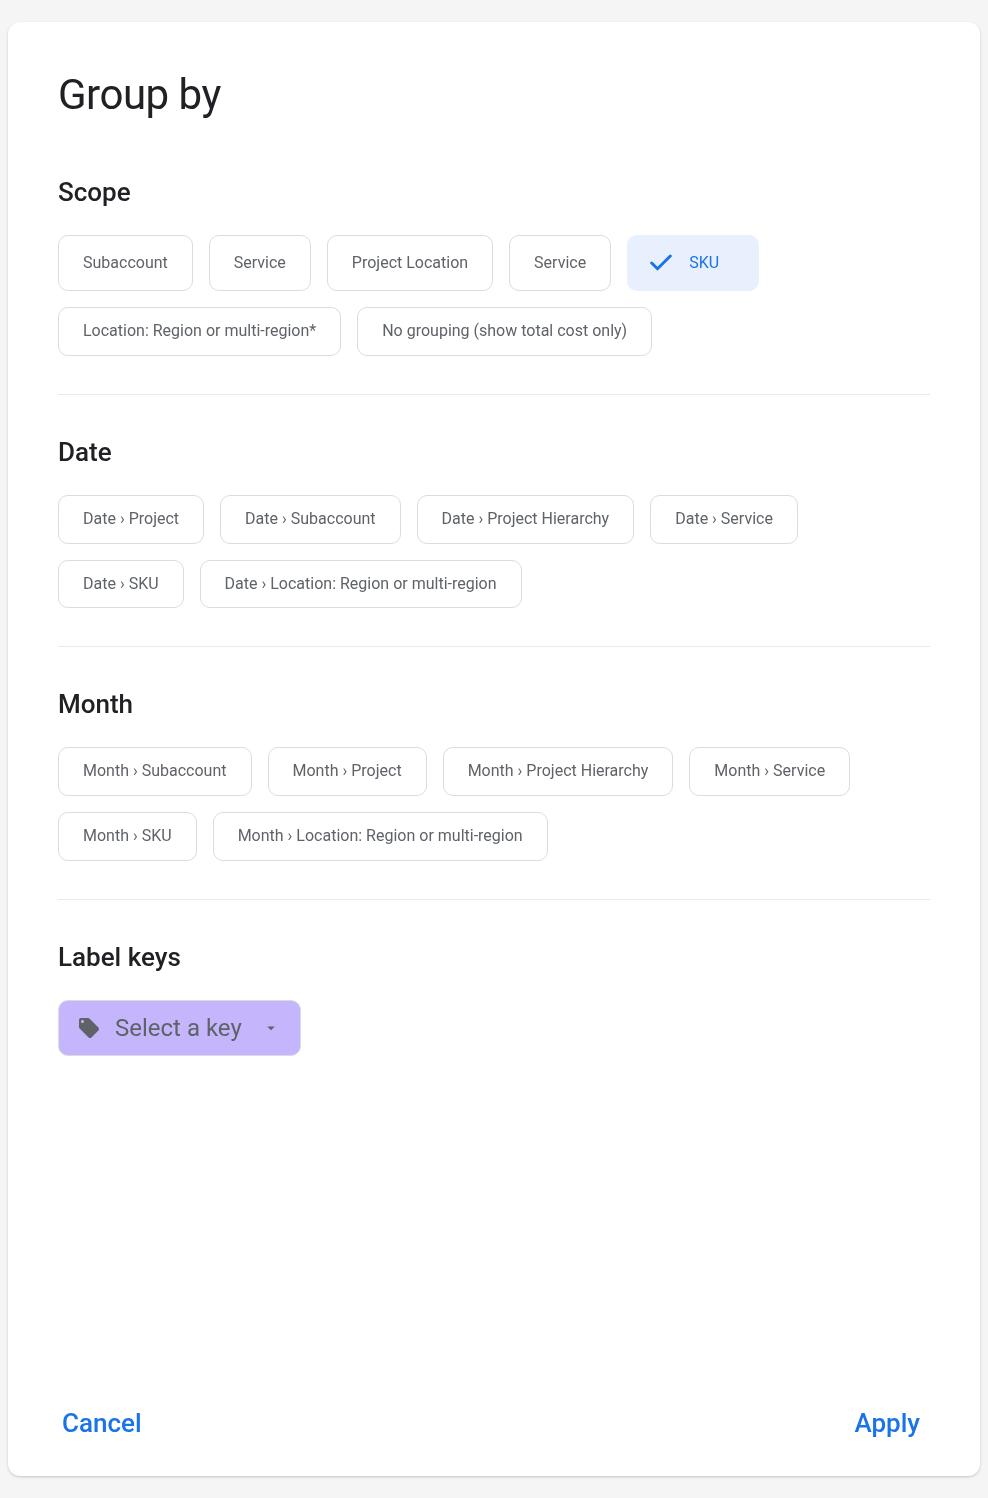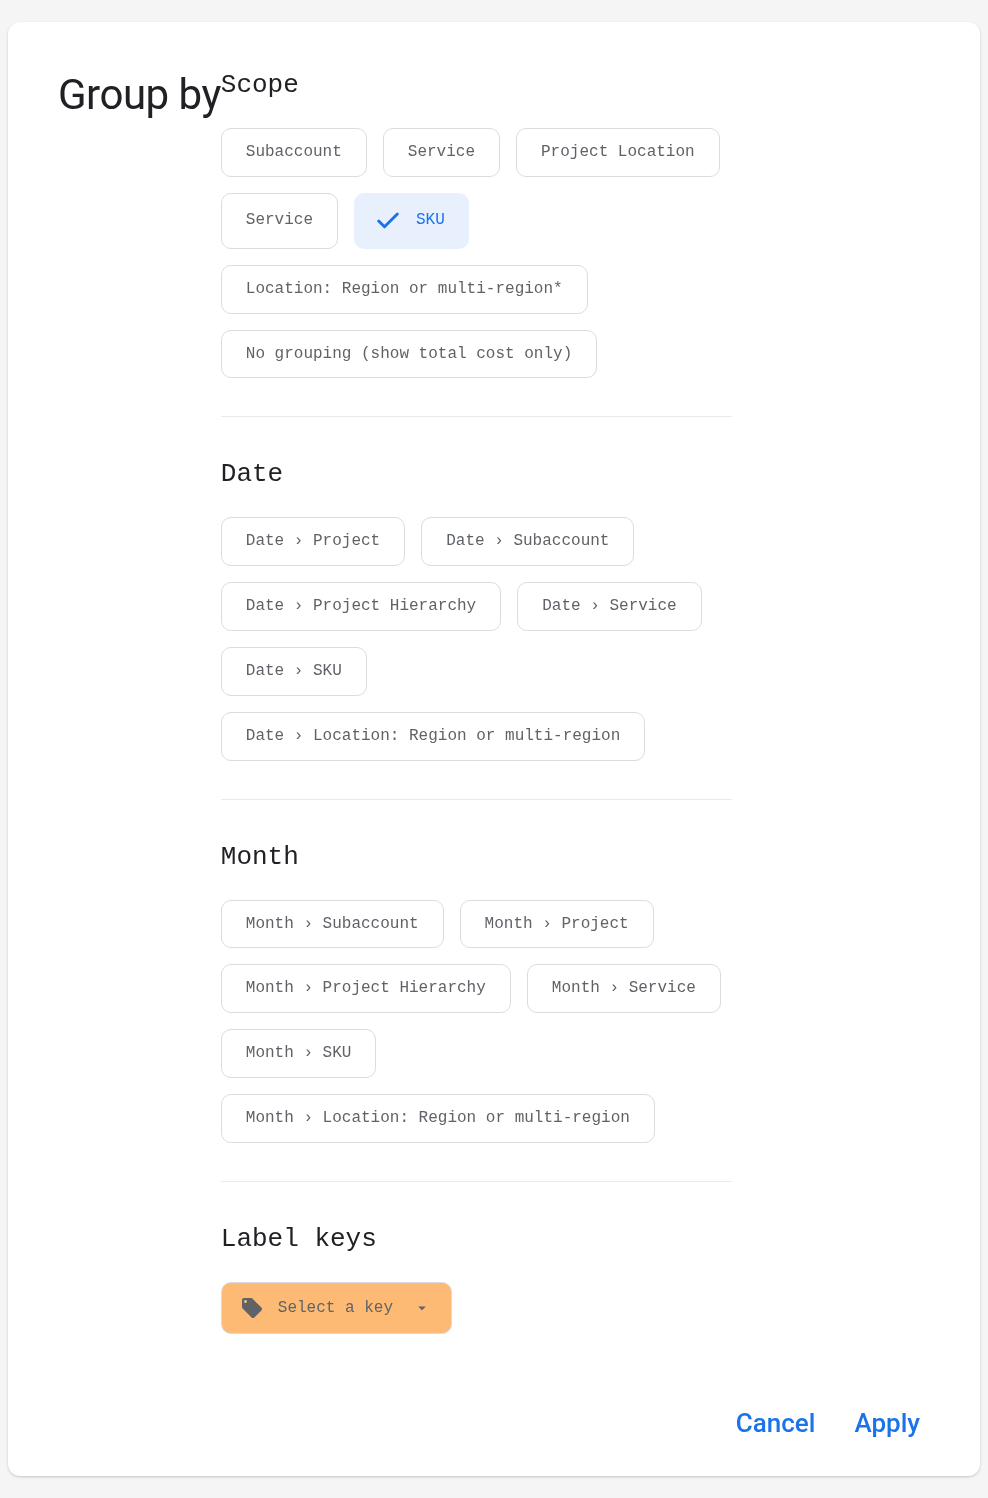--- a/index.html
+++ b/index.html
@@ -18,32 +18,31 @@
       position: absolute;
       top: 22px;
       left: 8px;
       right: 8px;
       bottom: 22px;
       background: #ffffff;
       border-radius: 12px;
       box-shadow: 0 1px 3px rgba(0,0,0,0.12), 0 1px 2px rgba(0,0,0,0.08);
       padding: 48px 50px 30px 50px;
       display: flex;
-      flex-direction: row;
+      flex-direction: column;
     }
     .dialog-title {
       font-size: 42px;
       font-weight: 400;
       color: #202124;
       margin-bottom: 58px;
       letter-spacing: -0.5px;
     }
     .section {
       margin-bottom: 16px;
-      font-family: Liberation Mono, monospace;
     }
     .section-heading {
       font-size: 26px;
       font-weight: 500;
       color: #202124;
       margin-bottom: 28px;
     }
     .chip-row {
       display: flex;
       flex-wrap: wrap;
@@ -61,63 +60,63 @@
       background: #fff;
       cursor: pointer;
       font-family: inherit;
       white-space: nowrap;
       line-height: 1.3;
     }
     .chip.selected {
       background: #e8f0fe;
       color: #1a73e8;
       border: none;
-      padding: 14px 24px 14px 20px;
+      padding: 14px 40px 14px 20px;
     }
     .chip.selected .check-icon {
       margin-right: 14px;
     }
     .check-icon svg {
       width: 28px;
       height: 28px;
       display: block;
     }
     .divider {
       border: none;
       border-top: 1px solid #e8eaed;
       margin: 38px 0 42px 0;
     }
     .key-select {
       display: inline-flex;
       align-items: center;
       border: 1px solid #dadce0;
       border-radius: 10px;
       padding: 13px 20px 13px 18px;
-      font-size: 16px;
+      font-size: 24px;
       color: #5f6368;
-      background: #fdba74;
+      background: #c4b5fd;
       cursor: pointer;
       font-family: inherit;
       gap: 14px;
     }
     .tag-icon svg {
       width: 24px;
       height: 24px;
       display: block;
     }
     .dropdown-icon svg {
       width: 18px;
       height: 18px;
       display: block;
       margin-left: 6px;
     }
     .actions {
       margin-top: auto;
       display: flex;
-      justify-content: flex-end;
+      justify-content: space-between;
       gap: 31px;
       padding-top: 40px;
       padding-right: 6px;
     }
     .action-btn {
       background: none;
       border: none;
       font-family: inherit;
       font-size: 26px;
       font-weight: 500;

